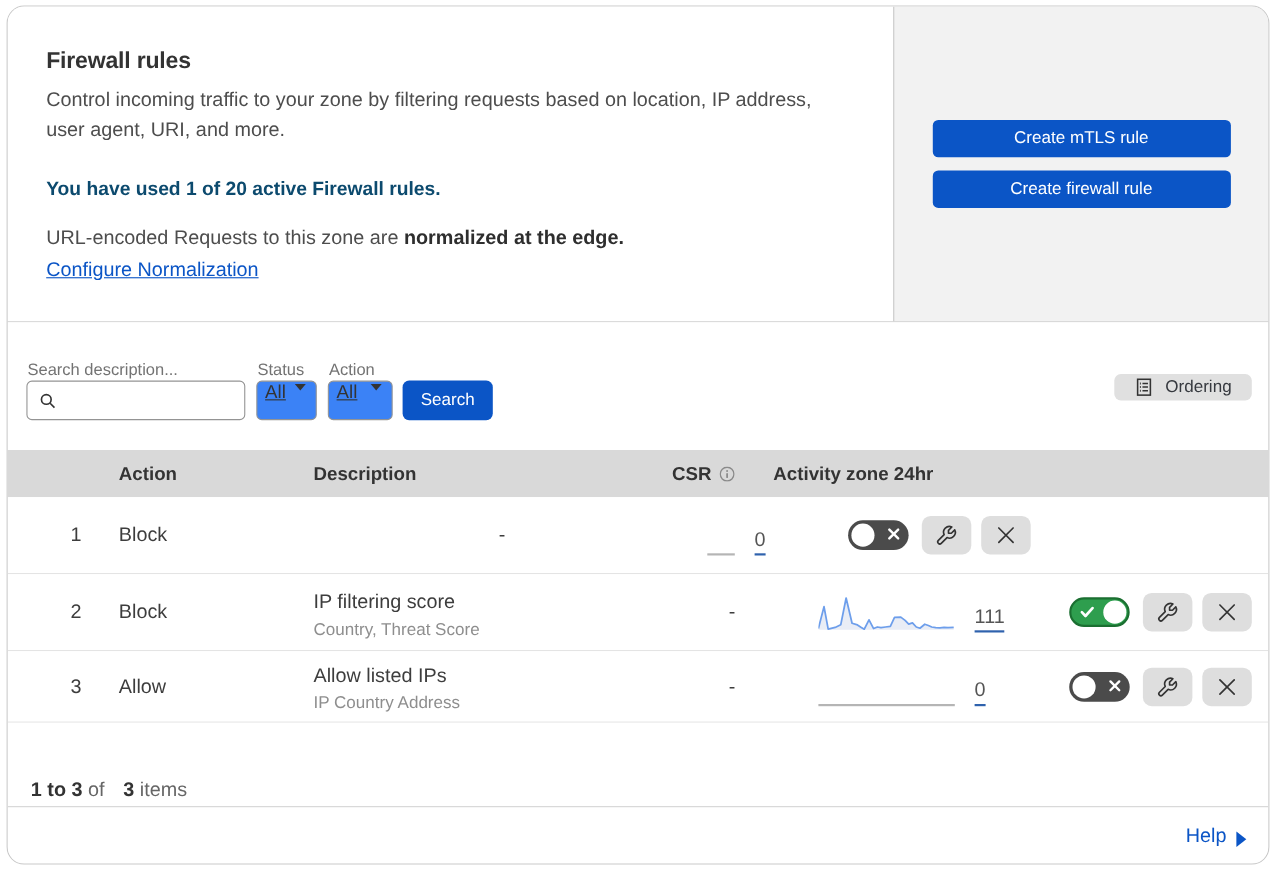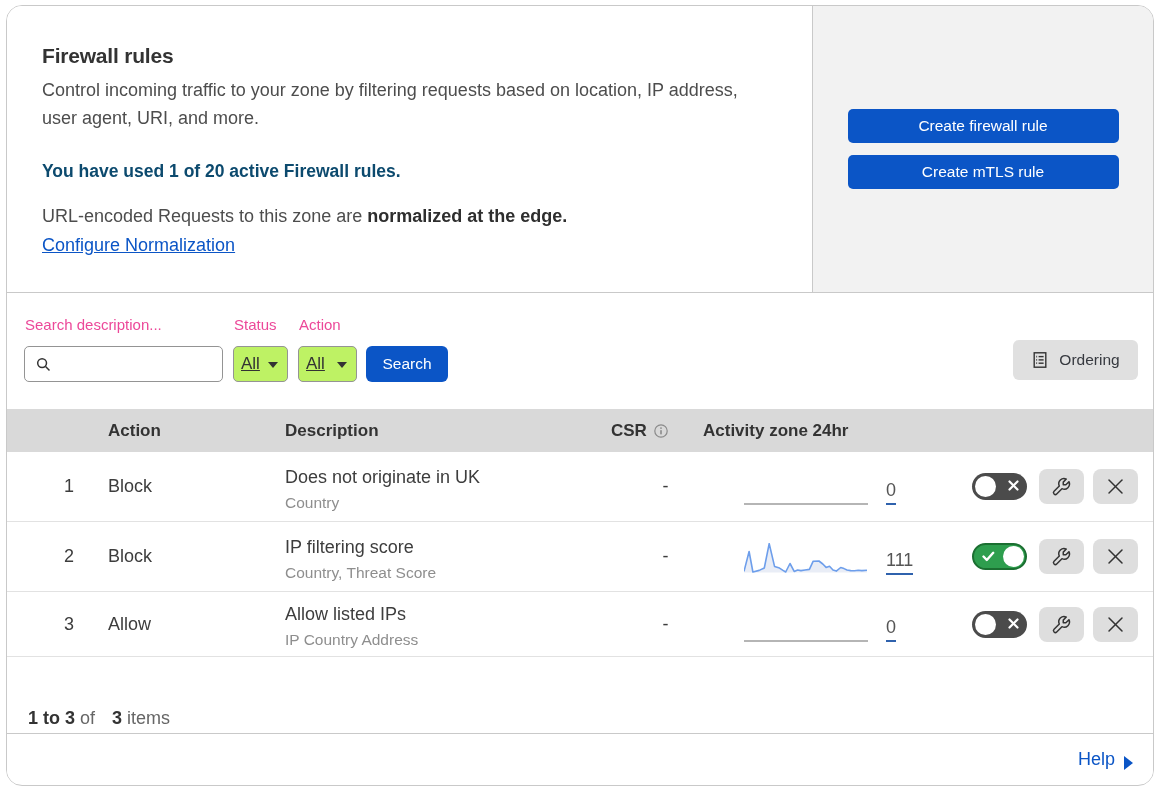--- a/index.html
+++ b/index.html
@@ -27,48 +27,48 @@
     width: 341px; background: #f2f2f2; border-left: 1px solid #c9c9c9;
     display: flex; flex-direction: column; justify-content: center; align-items: center; gap: 12px;
   }
   .btn-primary {
     width: 271px; height: 34px; background: #0b55c6; color: #fff;
     border: none; border-radius: 5px; font-size: 15.5px; font-family: inherit; cursor: pointer;
   }
 
   
   .filter-section { position: relative; height: 116px; background: #fff; }
-  .filter-label { position: absolute; top: 23px; font-size: 15px; color: #ec4899; }
+  .filter-label { position: absolute; top: 35px; font-size: 15px; color: #737373; }
   .lbl-search { left: 18px; }
   .lbl-status { left: 227px; }
   .lbl-action { left: 292px; }
   .search-box {
     position: absolute; left: 17px; top: 53px; width: 199px; height: 36px;
     border: 1px solid #949494; border-radius: 5px; background: #fff;
     display: flex; align-items: center; padding-left: 11px;
   }
   .search-box svg { flex: 0 0 auto; }
   .search-input { border: none; outline: none; flex: 1; height: 30px; font-size: 15px; font-family: inherit; margin-left: 6px; background: transparent; }
   .select-box {
     position: absolute; top: 53px; height: 36px;
-    border: 1px solid #949494; border-radius: 5px; background: #bef264;
-    display: flex; align-items: center; justify-content: space-between;
+    border: 1px solid #949494; border-radius: 5px; background: #3b82f6;
+    display: flex; align-items: flex-start; justify-content: space-between;
     padding: 0 9px 0 7px;
     font-size: 17px; color: #333; cursor: pointer; text-decoration: underline;
   }
   .sel-status { left: 226px; width: 55px; }
   .sel-action { left: 291px; width: 59px; }
   .caret-down { width: 0; height: 0; border-left: 5px solid transparent; border-right: 5px solid transparent; border-top: 6px solid #333; margin-top: 2px; }
   .btn-search {
     position: absolute; left: 359px; top: 53px; width: 82px; height: 36px;
     background: #0b55c6; color: #fff; border: none; border-radius: 6px;
     font-size: 15.5px; font-family: inherit; cursor: pointer;
   }
   .btn-ordering {
-    position: absolute; right: 15px; top: 47px; width: 125px; height: 40px;
+    position: absolute; right: 15px; top: 47px; width: 125px; height: 24px;
     background: #e0e0e0; color: #36393f; border: none; border-radius: 6px;
     font-size: 15.5px; font-family: inherit; cursor: pointer;
     display: flex; align-items: center; justify-content: center; gap: 10px;
   }
 
   
   .grid-row { display: grid; grid-template-columns: 73px 198px 317px 101px 256px 201px; }
   .thead { background: #d9d9d9; height: 43px; align-items: center; font-weight: 700; font-size: 17px; color: #333; }
   .th-action { padding-left: 28px; }
   .th-desc { padding-left: 7px; }
@@ -121,22 +121,22 @@
   <div class="top-section">
     <div class="top-left">
       <div class="page-title">Firewall rules</div>
       <div class="page-desc">Control incoming traffic to your zone by filtering requests based on location, IP address, user agent, URI, and more.</div>
       <div class="usage-line">You have used 1 of 20 active Firewall rules.</div>
       <div class="norm-line"><span>URL-encoded Requests to this zone are </span><b>normalized at the edge.</b><br>
         <a class="norm-link">Configure Normalization</a>
       </div>
     </div>
     <div class="top-right">
+      <button class="btn-primary">Create mTLS rule</button>
       <button class="btn-primary">Create firewall rule</button>
-      <button class="btn-primary">Create mTLS rule</button>
     </div>
   </div>
 
   <div class="filter-section">
     <div class="filter-label lbl-search">Search description...</div>
     <div class="filter-label lbl-status">Status</div>
     <div class="filter-label lbl-action">Action</div>
 
     <div class="search-box">
       <svg width="15" height="15" viewBox="0 0 16 16" fill="none" stroke="#333" stroke-width="1.6">
@@ -184,24 +184,20 @@
             <rect x="6.2" y="6" width="1.6" height="4.6" rx="0.8" fill="#8a8a8a"></rect>
           </svg>
       </div>
       <div class="th-activity">Activity zone 24hr</div>
       <div></div>
     </div>
 
     <div class="grid-row trow r1">
       <div class="cell-num">1</div>
       <div class="cell-action">Block</div>
-      <div class="cell-desc">
-        <div class="desc-primary">Does not originate in UK</div>
-        <div class="desc-secondary">Country</div>
-      </div>
       <div class="cell-csr">-</div>
       <div class="cell-activity">
         <div class="spark flat"></div>
         <a class="count-link">0</a>
       </div>
       <div class="cell-controls">
         <div class="toggle off">
 
           <span class="knob"></span>
           <svg class="t-x" width="11" height="11" viewBox="0 0 11 11" stroke="#fff" stroke-width="2.2" stroke-linecap="round">

